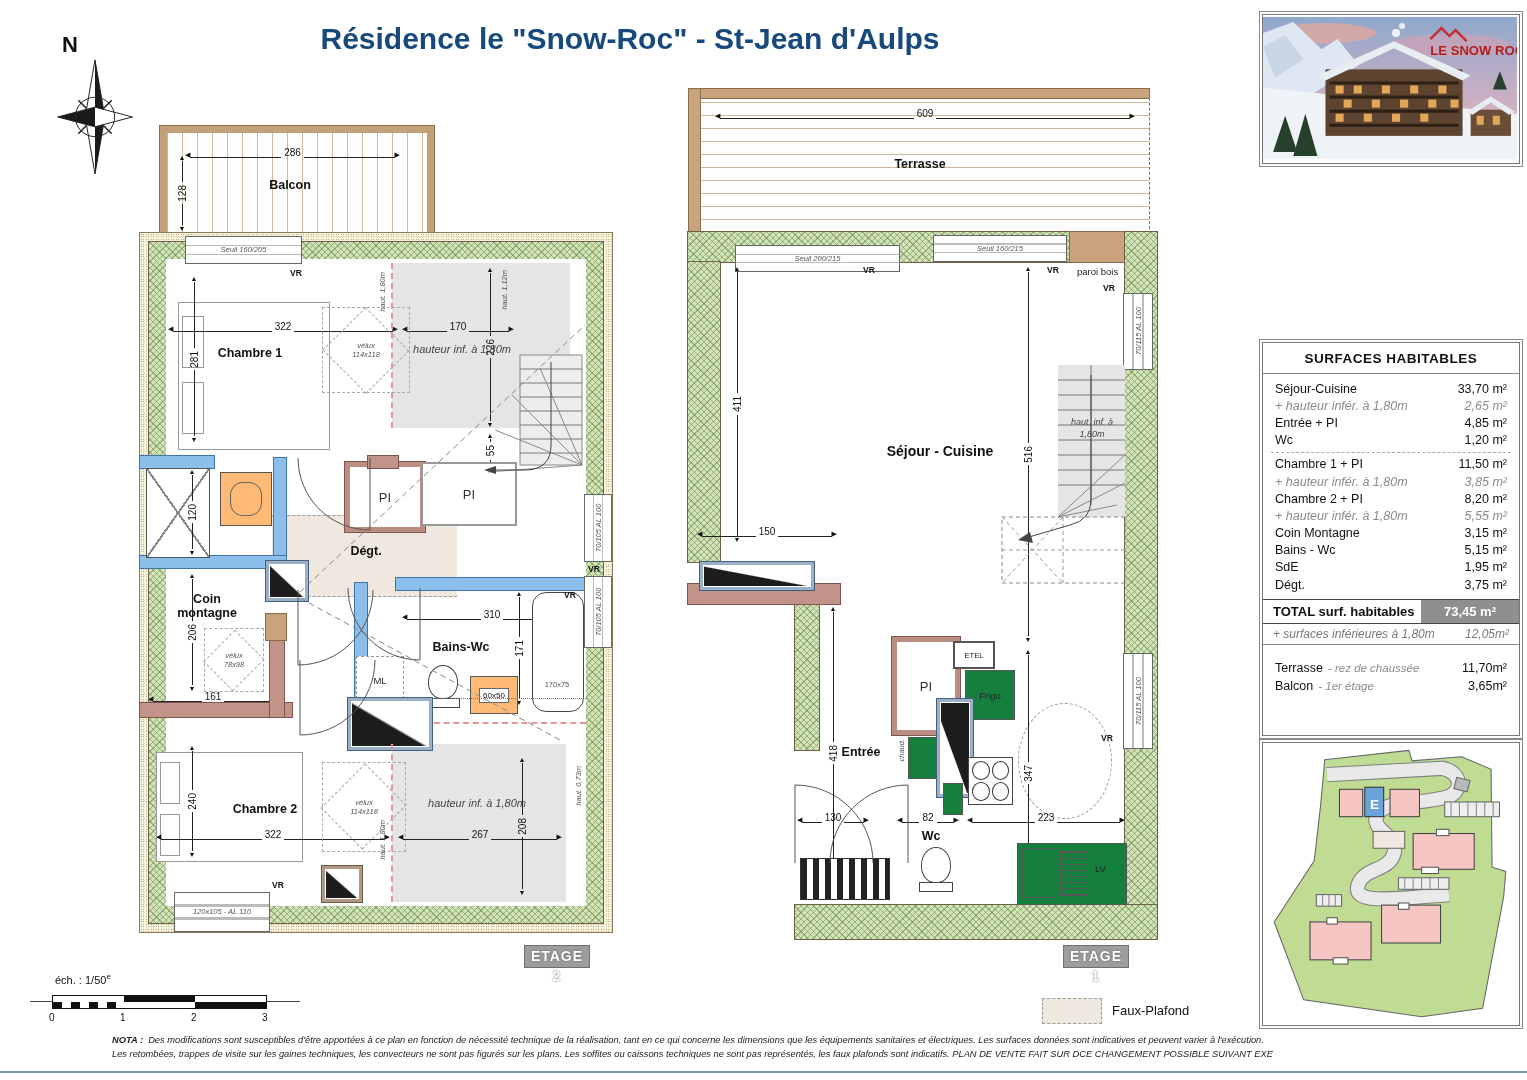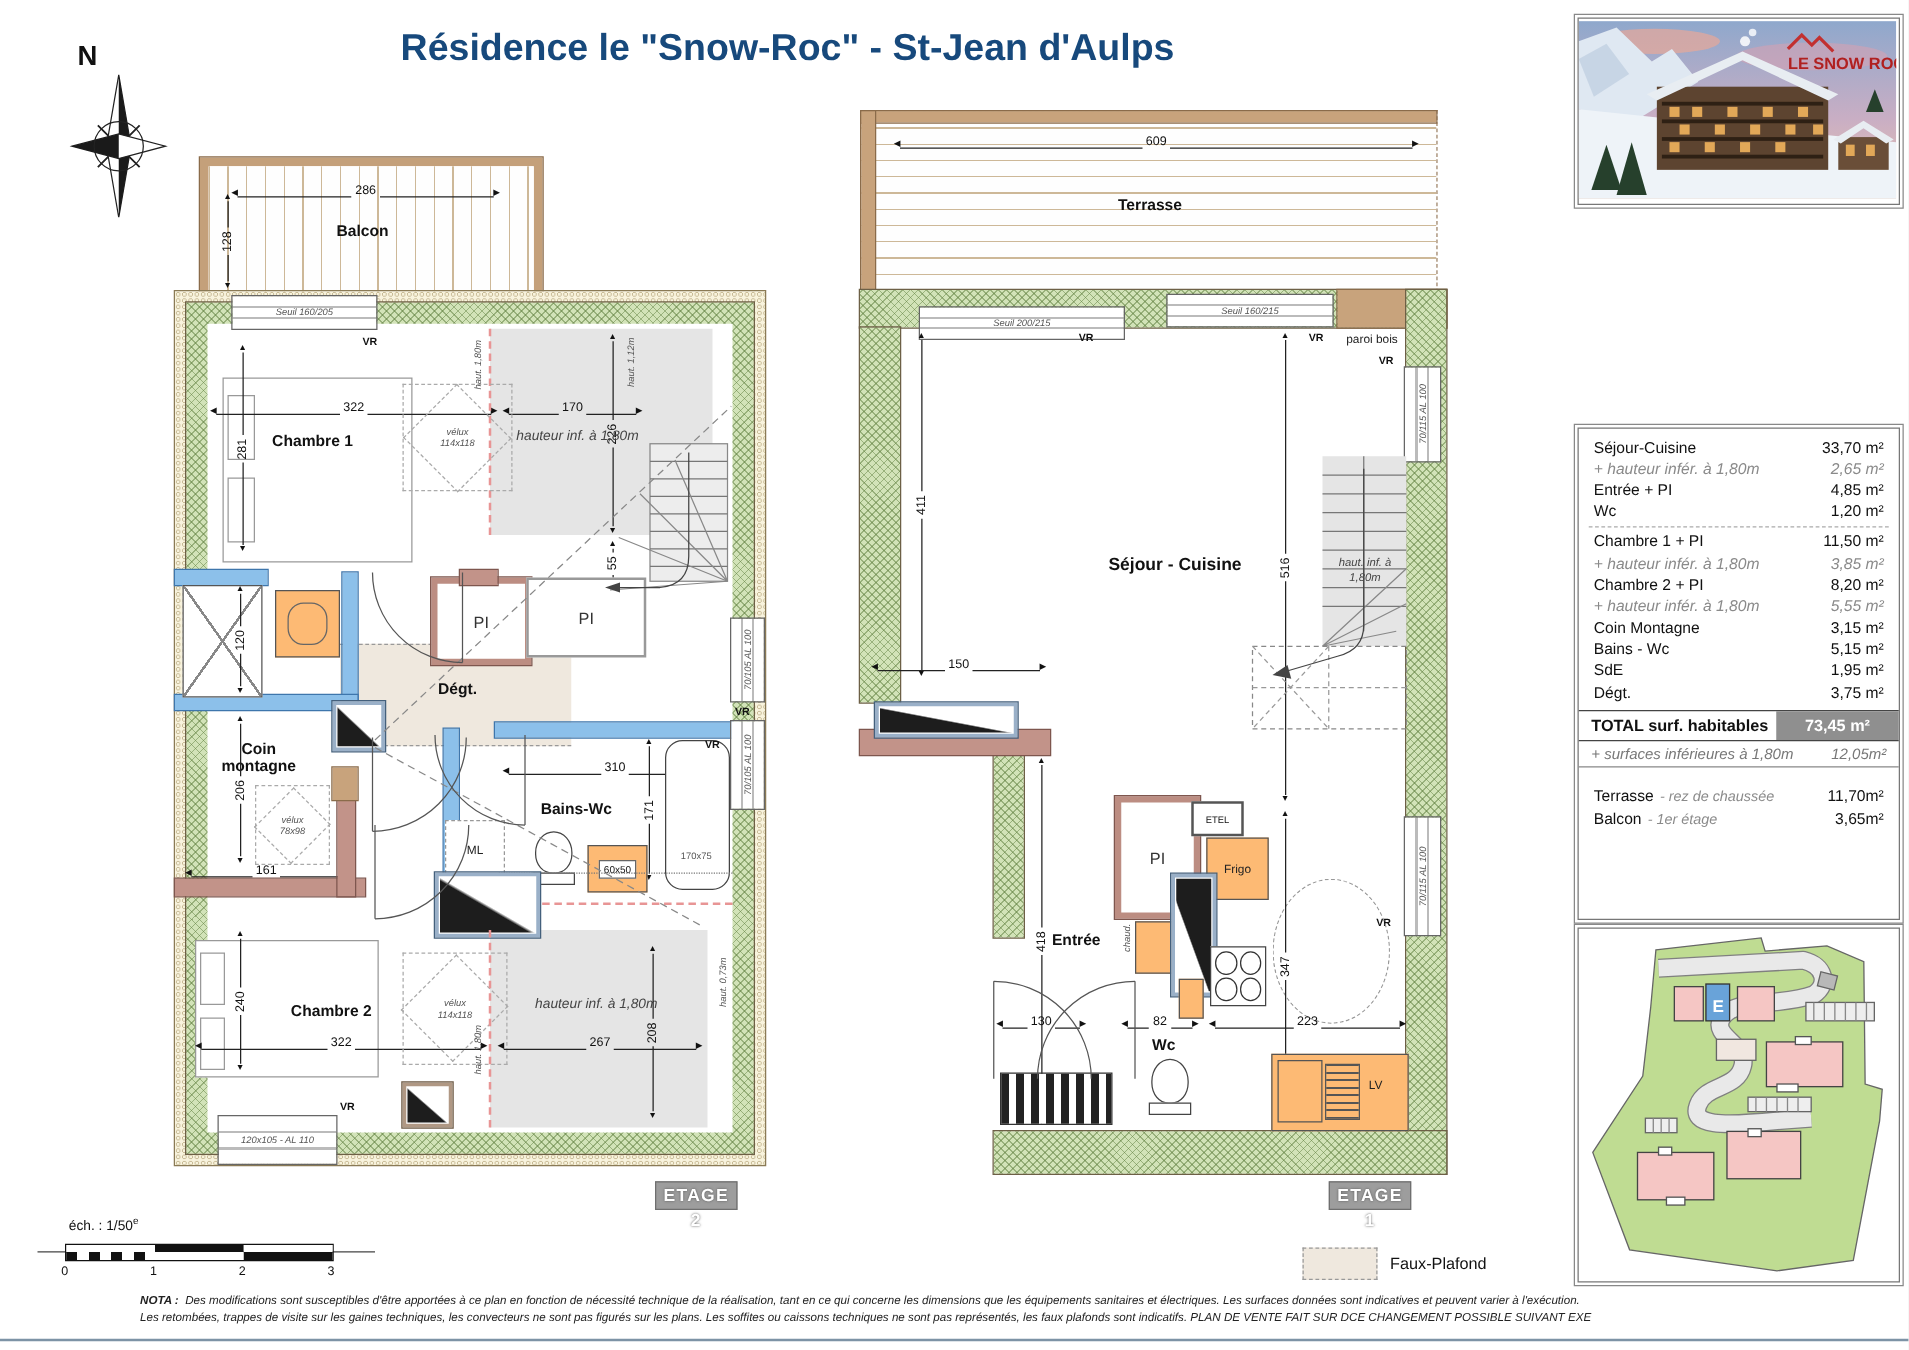--- a/index.html
+++ b/index.html
@@ -37,21 +37,21 @@
   .dimh i{flex:1;border-top:1px solid #222;height:0}
   .dimh b{font-weight:normal;padding:0 3px;white-space:nowrap}
   .dimv{display:flex;flex-direction:column;align-items:center;font-size:10px;color:#111;width:12px}
   .dimv i{flex:1;border-left:1px solid #222;width:0}
   .dimv b{font-weight:normal;writing-mode:vertical-rl;transform:rotate(180deg);padding:3px 0}
   .dimh s,.dimv s{text-decoration:none;font-size:7px;line-height:1}
   .vx{border:1.5px dashed #aaa;display:flex;align-items:center;justify-content:center}
   .vx:before{content:"";position:absolute;inset:14%;border:1px dashed #aaa;transform:rotate(45deg)}
   .cls{border:5px solid #bc8d82;outline:1px solid #7e564e;background:#fff;display:flex;align-items:center;justify-content:center;font-size:13px;color:#333}
   .cls2{border:2px solid #999;background:#fff;display:flex;align-items:center;justify-content:center;font-size:13px;color:#333}
-  .box1{border:1px solid #555;background:#fdba74}
+  .box1{border:1px solid #555;background:#15803d}
   .box2{border:2px solid #555;background:#fff;display:flex;align-items:center;justify-content:center}
   .wedge{background:#fff;border:3px solid #9ab0c8;outline:1px solid #44607c;overflow:hidden}
   .wedge>i{position:absolute;inset:1px;background:linear-gradient(to top right,#1d1d1d 47%,transparent 50%)}
   .wedge.steep>i{background:linear-gradient(70deg,transparent 42%,#1d1d1d 44%)}
   .bed{border:1.5px solid #999;background:#fff}
   .pil{border:1px solid #999;background:#fff}
   .toi{border:1.5px solid #444;border-radius:50% 50% 46% 46%;background:#fff}
   .toib{border:1.5px solid #444;background:#fff}
   .shw{border:1.5px solid #555;background-image:
       linear-gradient(to top right,transparent calc(50% - 1px),#888 calc(50% - 1px) calc(50% + 1px),transparent calc(50% + 1px)),
@@ -435,21 +435,21 @@
       </div>
     <div class="a dimv" style="left:142px;top:520px;height:296px">
         <s>▲</s>
         <i></i>
         <b>418</b>
         <i></i>
         <s>▼</s>
       </div>
 
     <div class="a gz" style="left:373px;top:280px;width:67px;height:152px"></div>
-    <div class="a it" style="left:376px;top:360px;width:62px;font-size:9px">haut. inf. à 1,80m</div>
+    <div class="a it" style="left:376px;top:332px;width:62px;font-size:9px">haut. inf. à 1,80m</div>
 
     <div class="a cls" style="left:207px;top:552px;width:58px;height:88px">
         <span>PI</span>
       </div>
     <div class="a box2" style="left:268px;top:556px;width:38px;height:24px">
       <span style="font-size:7.5px">ETEL</span>
     </div>
     <div class="a box1" style="left:280px;top:585px;width:48px;height:48px;display:flex;align-items:center;justify-content:center">
       <span class="tl2">Frigo</span>
     </div>
@@ -576,20 +576,21 @@
       <circle cx="132" cy="16" r="4" fill="#fff" opacity=".85"></circle>
         <circle cx="138" cy="9" r="3" fill="#fff" opacity=".8"></circle>
       <path d="M166,22 l11,-11 8,8 6,-6 11,11" stroke="#c23030" stroke-width="2.5" fill="none"></path>
       <text x="166" y="38" font-size="13" font-weight="bold" fill="#b02020" font-family="Liberation Sans, sans-serif">LE SNOW ROC</text>
     </svg>
   </div>
 
 
 
   <div class="sbbox" style="top:342px;height:392px">
+    <div class="stitle">SURFACES HABITABLES</div>
     <div class="srows">
       <div class="srow">
           <span>Séjour-Cuisine</span>
           <span>33,70 m²</span>
         </div>
       <div class="srow mut">
           <span>+ hauteur infér. à 1,80m</span>
           <span>2,65 m²</span>
         </div>
       <div class="srow">

